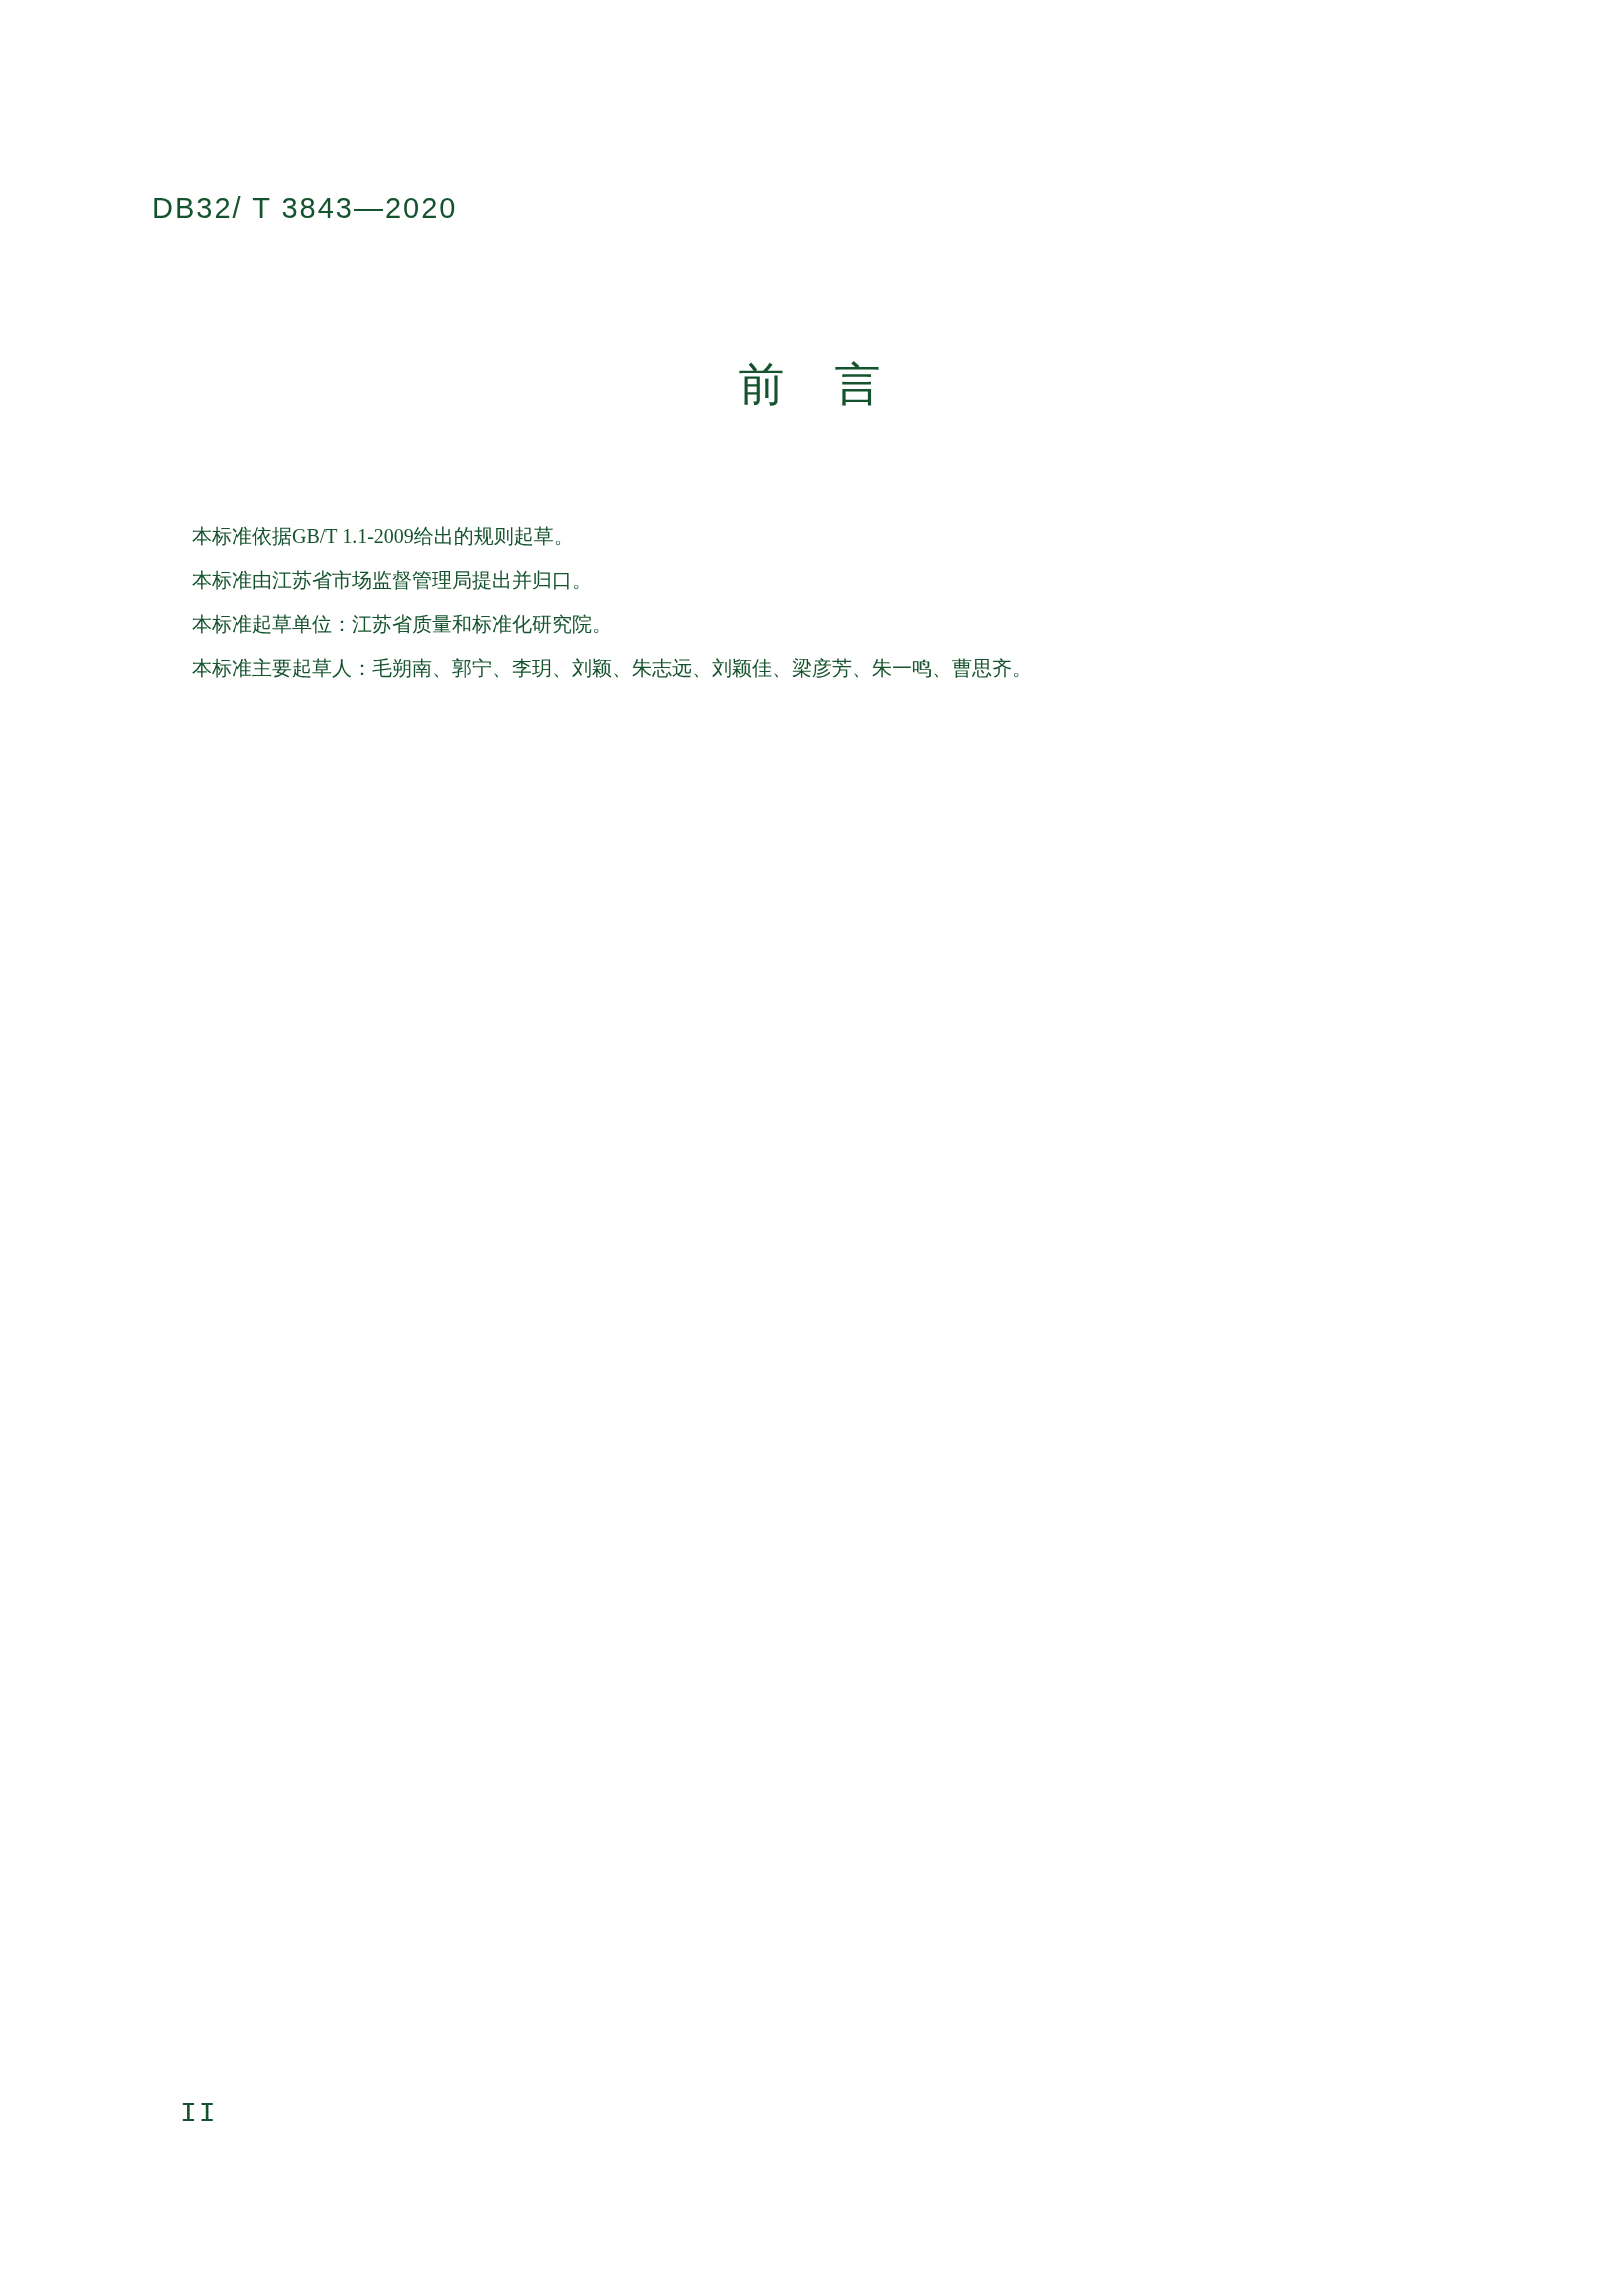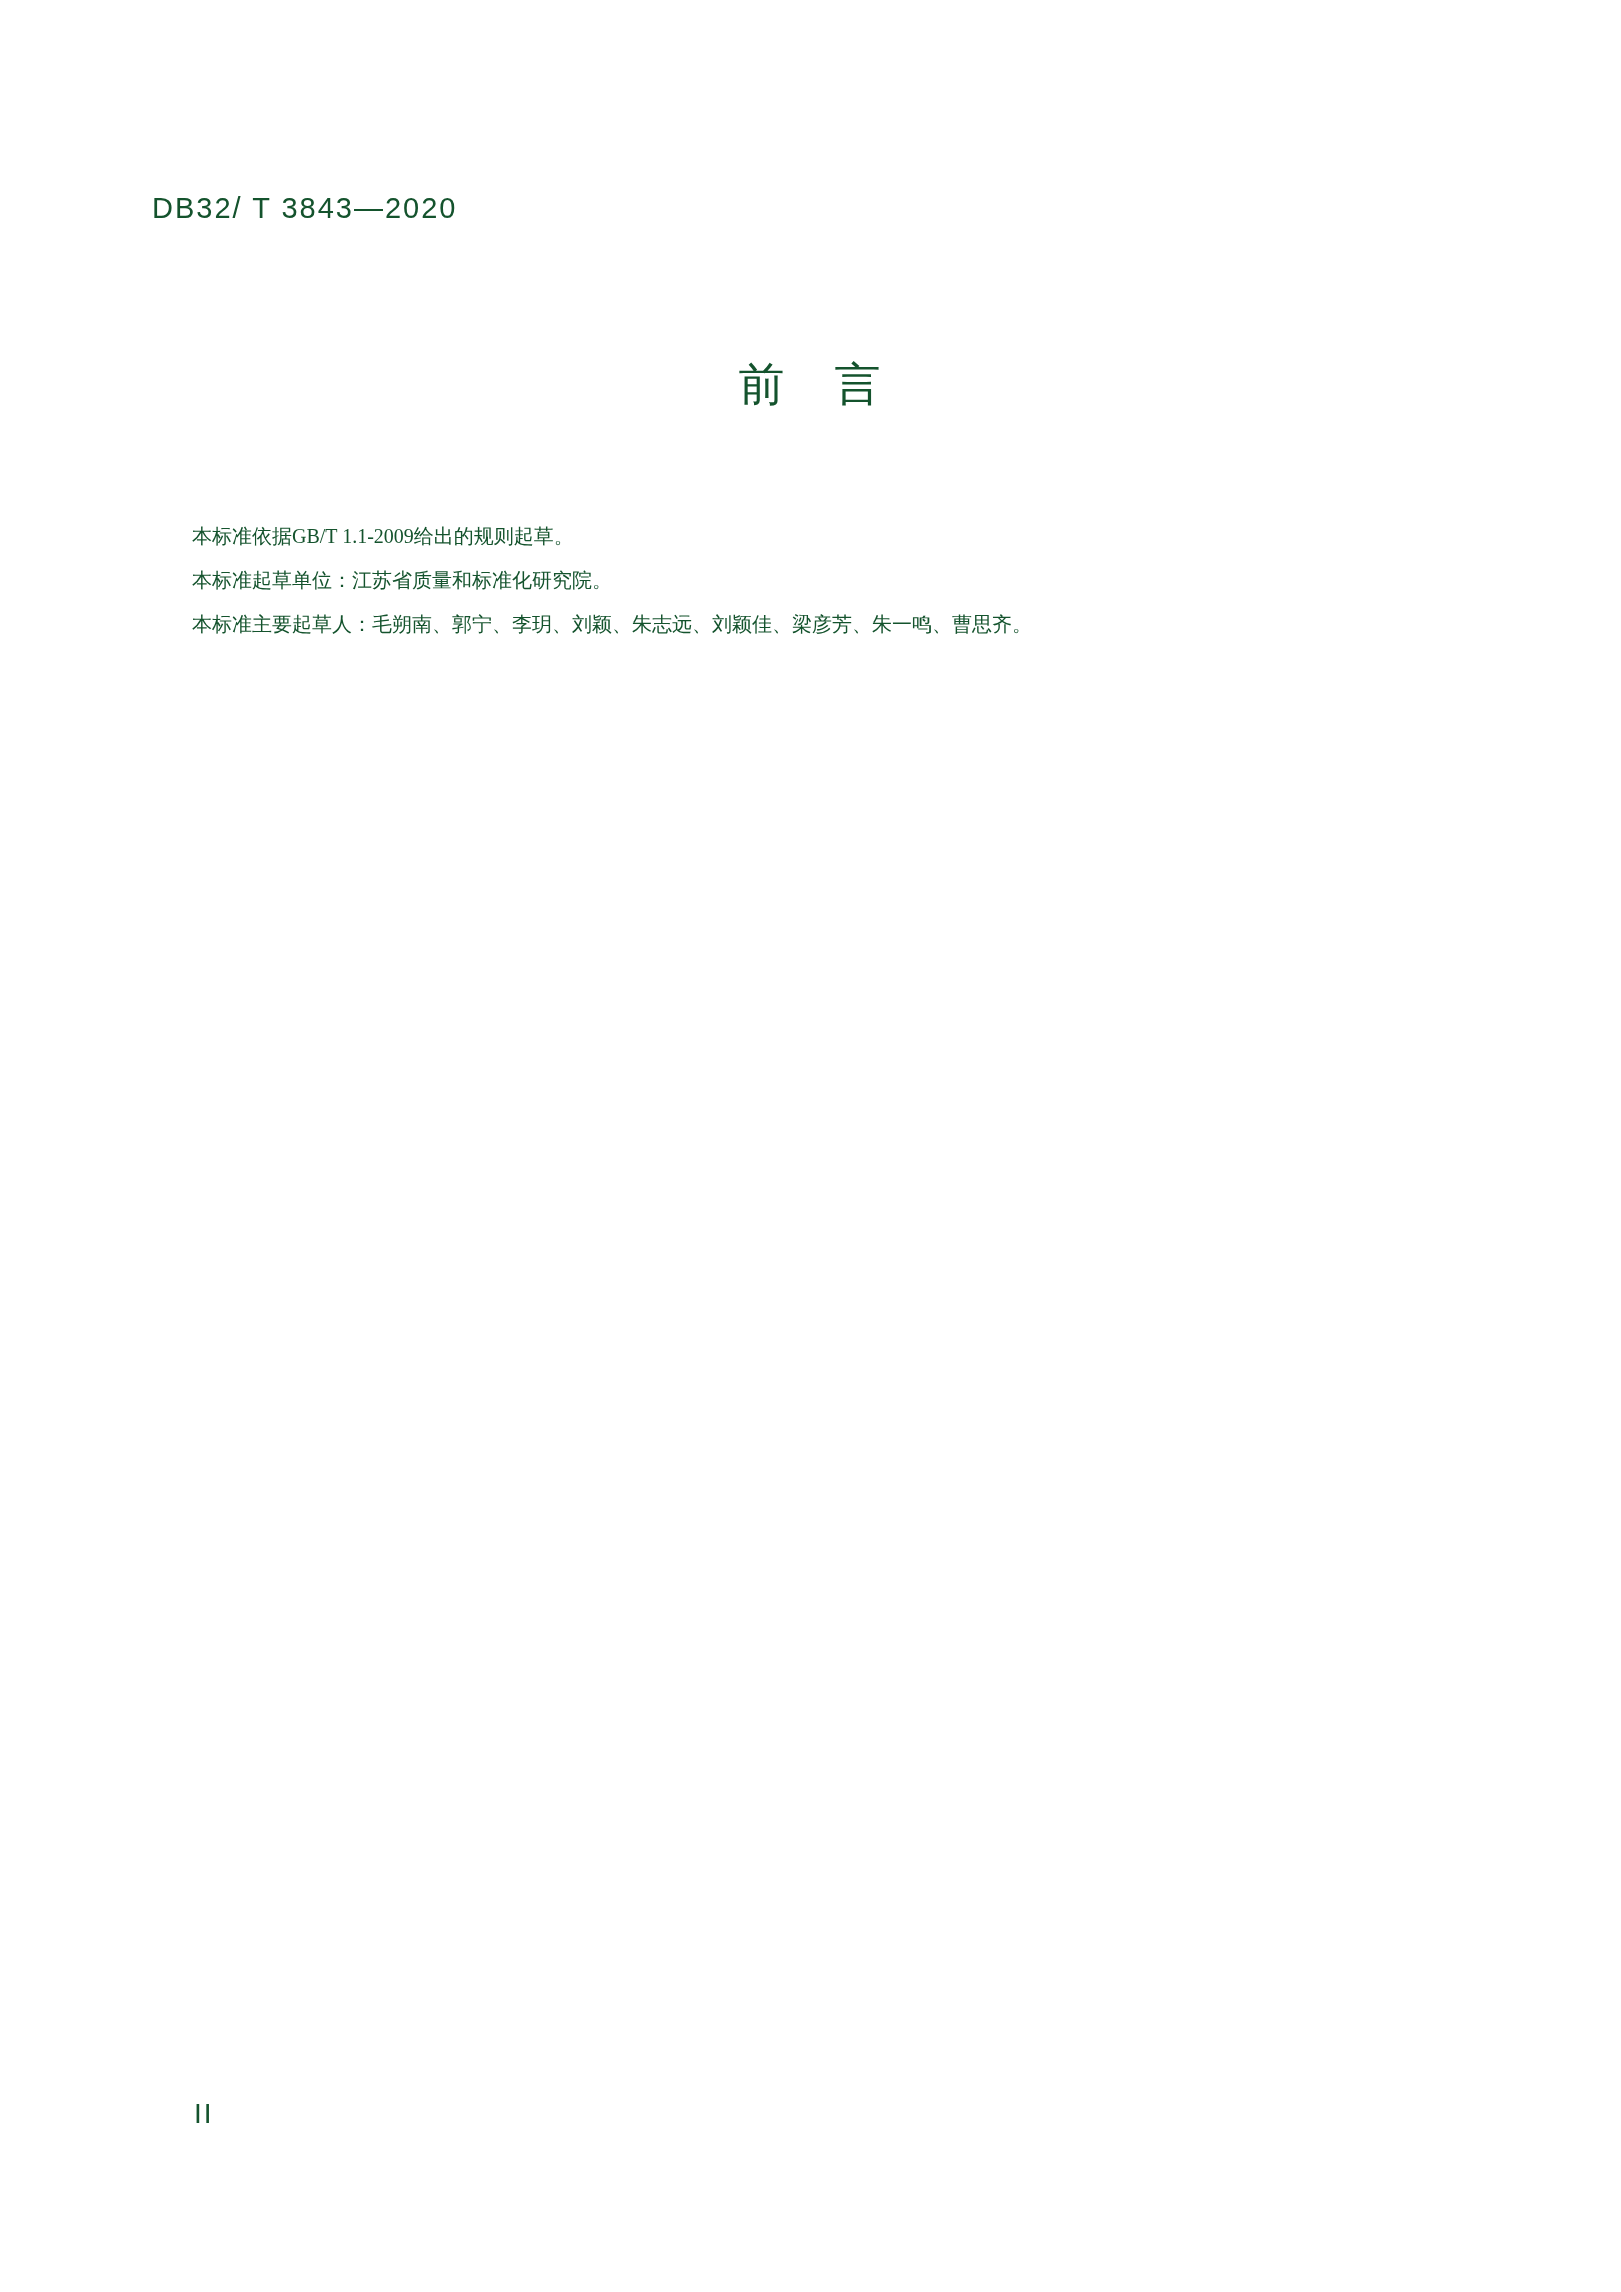--- a/index.html
+++ b/index.html
@@ -48,38 +48,39 @@
     font-size: 20px;
     line-height: 44px;
   }
   .body-text p {
     margin: 0;
     text-indent: 2em;
     white-space: nowrap;
   }
   .page-number {
     position: absolute;
-    left: 194px;
+    left: 180px;
     top: 2098px;
-    font-family: Liberation Sans, sans-serif;
+    font-family: Liberation Mono, monospace;
     font-size: 28px;
     letter-spacing: 2px;
   }
 </style>
 </head>
 <body>
 
 <div class="page">
 
   <div class="doc-code">DB32/ T 3843—2020</div>
 
   <h1 class="doc-title">前　言</h1>
 
   <div class="body-text">
     <p>本标准依据GB/T 1.1-2009给出的规则起草。</p>
+    <p>本标准由江苏省市场监督管理局提出并归口。</p>
     <p>本标准起草单位：江苏省质量和标准化研究院。</p>
     <p>本标准主要起草人：毛朔南、郭宁、李玥、刘颖、朱志远、刘颖佳、梁彦芳、朱一鸣、曹思齐。</p>
   </div>
 
   <div class="page-number">II</div>
 
 </div>
 
 
 </body></html>

